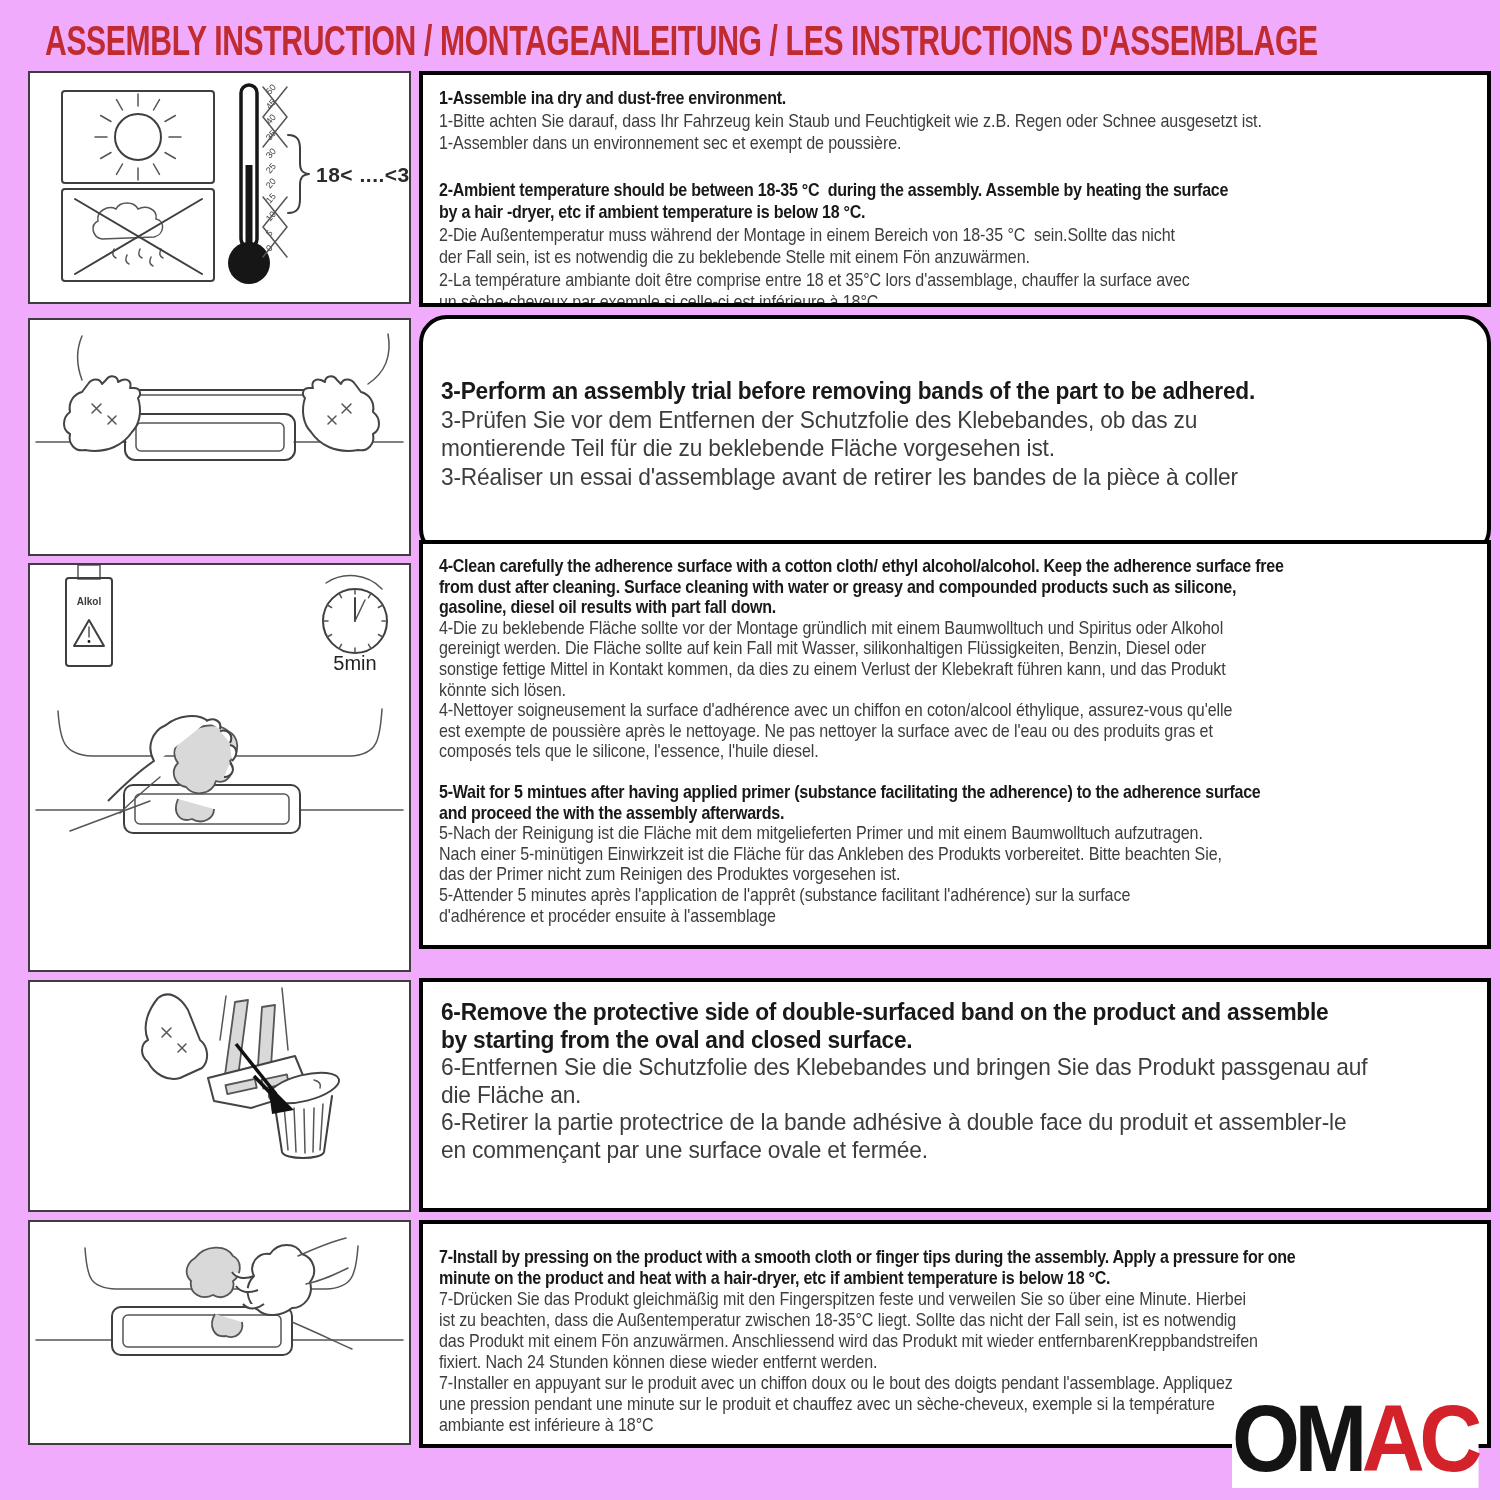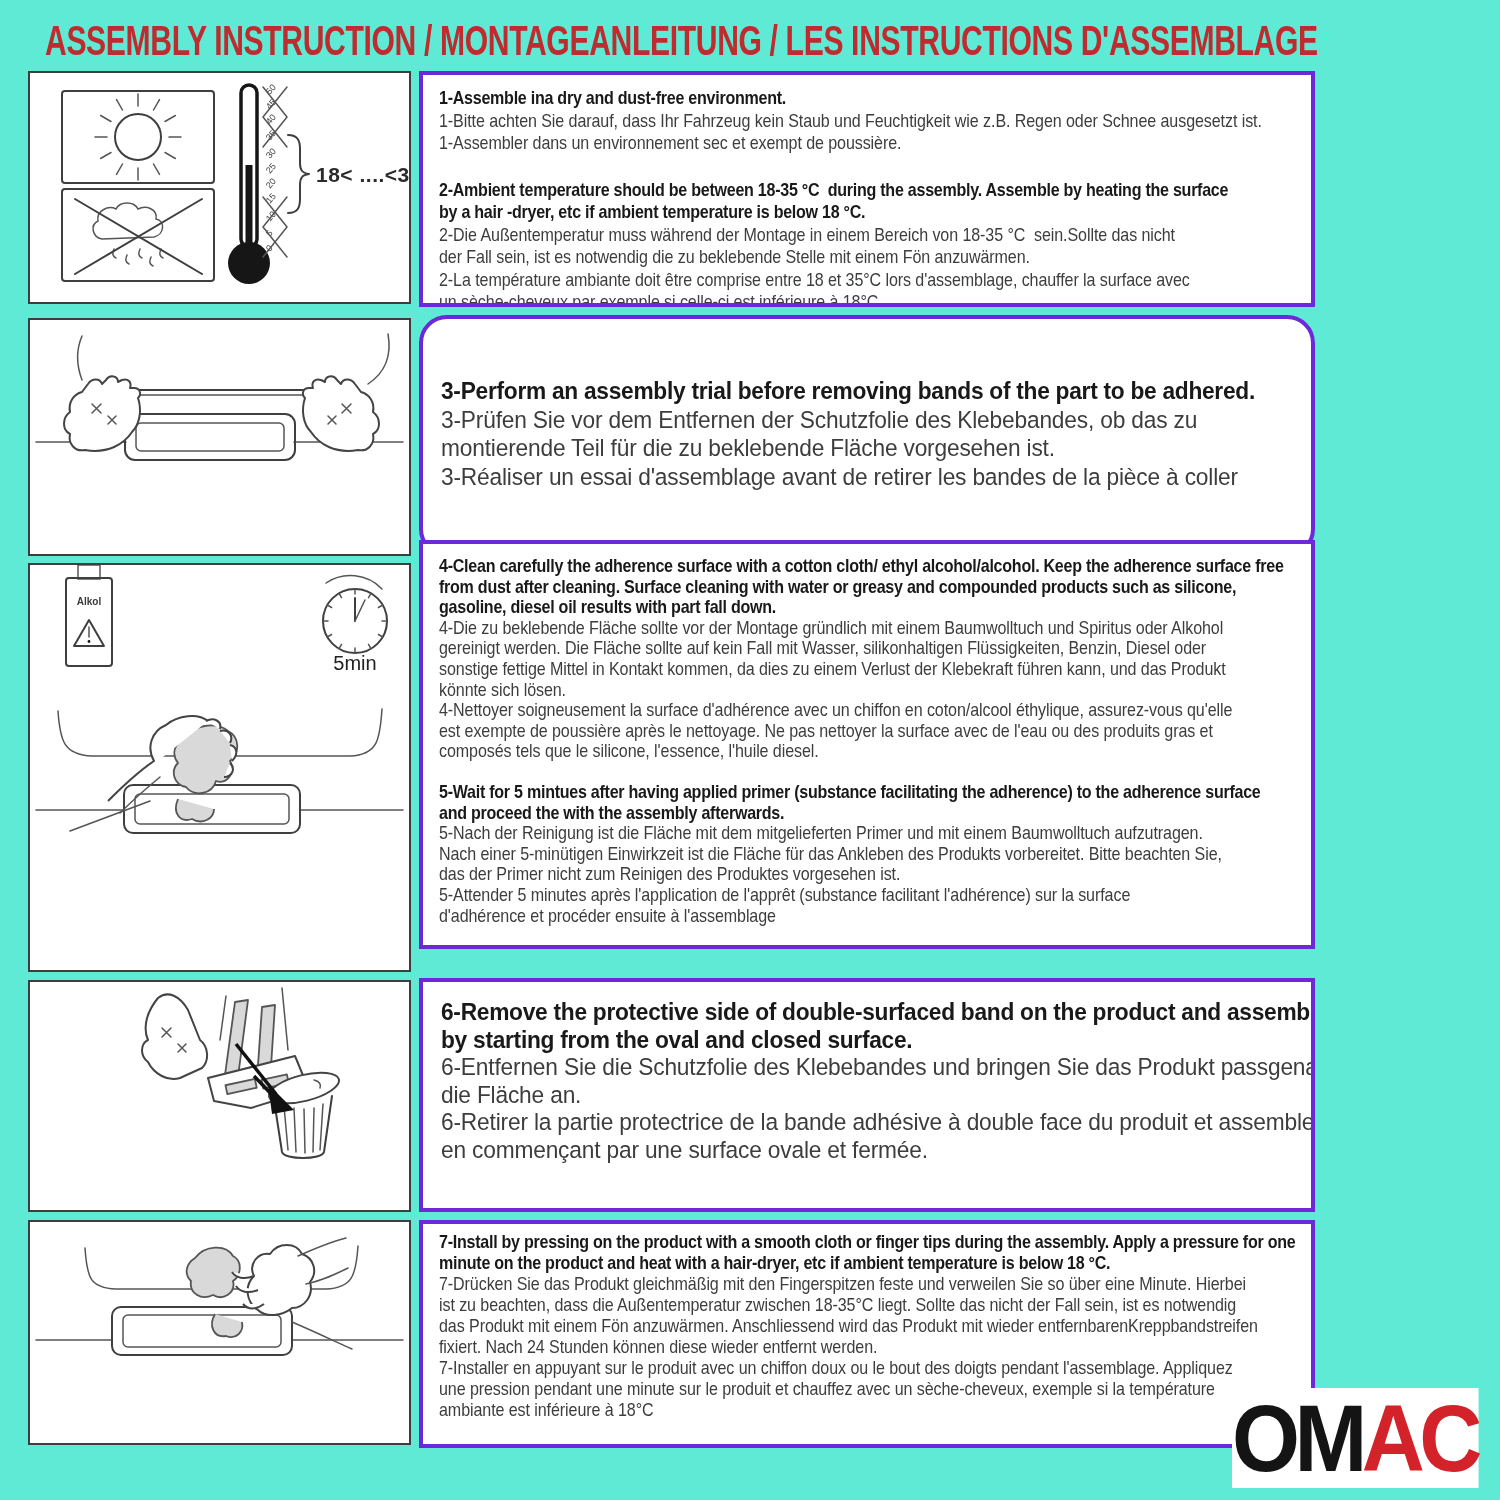--- a/index.html
+++ b/index.html
@@ -1,46 +1,46 @@
 <!DOCTYPE html>
 <html><head>
 <meta charset="utf-8">
 <style>
   * { margin:0; padding:0; box-sizing:border-box; }
   html,body { background:#ffffff; }
   body { width:1500px; height:1500px; font-family:"Liberation Sans", sans-serif; }
-  .page { position:relative; width:1500px; height:1500px; background:#5eead4; overflow:hidden; }
+  .page { position:relative; width:1500px; height:1500px; background:#f0abfc; overflow:hidden; }
 
   .title { position:absolute; left:45px; top:16px; font-size:43px; font-weight:800;
            color:#bf2b2e; letter-spacing:-0.5px; white-space:nowrap;
            transform:scaleX(0.70); transform-origin:left top; }
 
   .illus-box { position:absolute; left:28px; width:383px; border:2px solid #3d3d3d; background:#fff; }
-  .text-box  { position:absolute; left:419px; width:896px; border:4px solid #6d28d9; background:#fff; overflow:hidden; }
+  .text-box  { position:absolute; left:419px; width:1072px; border:4px solid #000000; background:#fff; overflow:hidden; }
 
   .tx-sm { width:1178px; transform:scaleX(0.868); transform-origin:left top; }
   .tx-lg { width:1100px; transform:scaleX(0.928); transform-origin:left top; }
 
   .tx-sm p { font-size:18.5px; color:#3d3d3d; white-space:pre-wrap; letter-spacing:-0.1px; }
   .tx-lg p { font-size:24.5px; color:#3d3d3d; white-space:pre-wrap; letter-spacing:-0.2px; }
   p.b { font-weight:700; color:#191919; letter-spacing:-0.3px; }
 
   .lh1 p { line-height:22.5px; }
   .lh2 p { line-height:28.5px; }
   .lh3 p { line-height:20.6px; }
   .lh4 p { line-height:27.5px; }
   .lh5 p { line-height:21px; }
   .gap-before { margin-top:24px; }
   .gap-sm { margin-top:20px; }
 
   .pad1 { padding:12px 16px; }
   .pad2 { padding:58px 18px; }
   .pad3 { padding:12px 16px; }
   .pad4 { padding:16px 18px; }
-  .pad5 { padding:7px 16px; }
+  .pad5 { padding:22px 16px; }
 
   svg .ln  { fill:none; stroke:#3f3f3f; stroke-width:2; stroke-linecap:round; stroke-linejoin:round; }
   svg .ln15{ fill:none; stroke:#555; stroke-width:1.5; stroke-linecap:round; }
   svg .lnb { fill:none; stroke:#161616; stroke-width:3.5; stroke-linecap:round; }
   svg .fillk { fill:#161616; stroke:none; }
   svg .gray { fill:#d9d9d9; stroke:#555; stroke-width:1.8; stroke-linejoin:round; }
   svg .white { fill:#ffffff; stroke:#444; stroke-width:2; stroke-linejoin:round; }
   svg .tscale { font-size:9px; fill:#3a3a3a; font-family:"Liberation Sans",sans-serif; }
   svg .tlabel { font-size:21px; font-weight:700; fill:#2b2b2b; font-family:"Liberation Sans",sans-serif; letter-spacing:0.5px; }
   svg .tsmall { font-size:10px; font-weight:700; fill:#3a3a3a; font-family:"Liberation Sans",sans-serif; }

